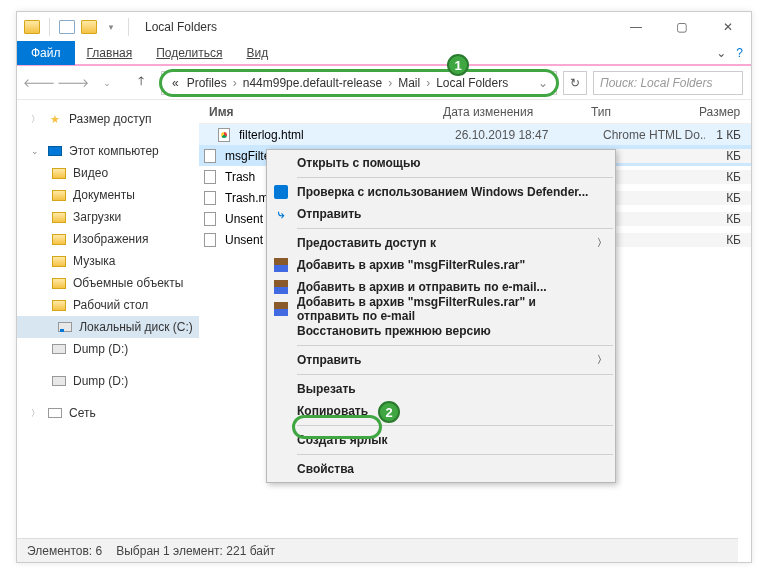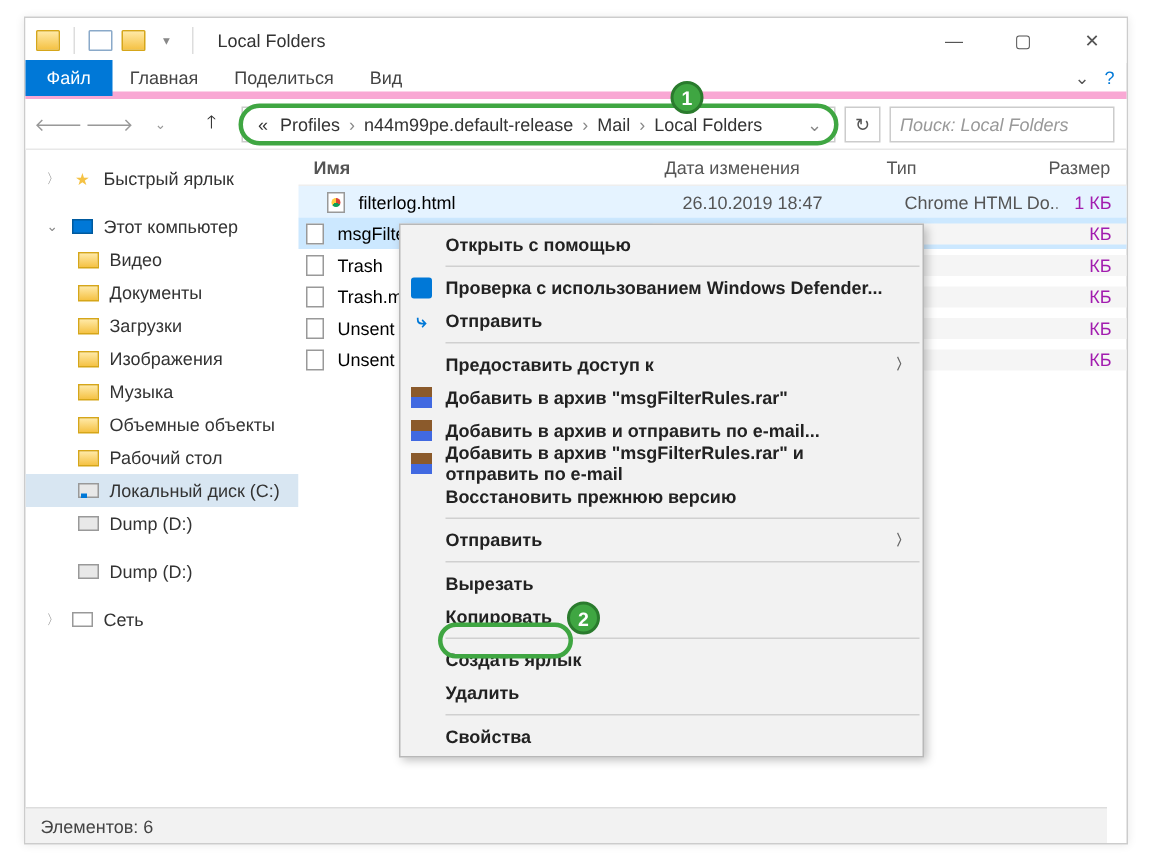--- a/index.html
+++ b/index.html
@@ -8,42 +8,42 @@
 
 .titlebar { height: 30px; display: flex; align-items: center; background: #fff; }
 .titlebar-left { display: flex; align-items: center; padding-left: 6px; gap: 4px; }
 .qat-icon { width: 18px; height: 18px; display: inline-flex; align-items: center; justify-content: center; }
 .folder-small { width: 16px; height: 14px; background: linear-gradient(#ffe9a6, #f5c244); border: 1px solid #d6a619; border-radius: 1px; }
 .qat-sep { width: 1px; height: 18px; background: #ddd; margin: 0 4px; }
 .title-text { margin-left: 8px; color: #333; }
 .titlebar-right { margin-left: auto; display: flex; }
 .win-btn { width: 46px; height: 30px; display: flex; align-items: center; justify-content: center; color: #555; }
 
-.ribbon-tabs { height: 24px; display: flex; align-items: center; border-bottom: 5px solid #f9a8d4; }
+.ribbon-tabs { height: 24px; display: flex; align-items: center; border-bottom: 2px solid #f9a8d4; }
 .file-tab { background: #0078d7; color: #fff; padding: 4px 14px; height: 24px; display: flex; align-items: center; }
-.ribbon-tab { padding: 4px 12px; color: #444; }
+.ribbon-tab { padding: 4px 12px; color: #444; text-decoration: underline; }
 .ribbon-right { margin-left: auto; display: flex; gap: 10px; padding-right: 8px; color: #555; }
 
 .addressbar { height: 34px; display: flex; align-items: center; padding: 4px 8px; gap: 6px; background: #fff; border-bottom: 1px solid #e8e8e8; }
 .nav-btn { width: 28px; height: 28px; border-radius: 3px; display: flex; align-items: center; justify-content: center; color: #999; }
 .nav-btn.enabled { color: #333; }
 .breadcrumb { flex: 1; height: 24px; border: 1px solid #ccc; display: flex; align-items: center; padding: 0 6px; position: relative; }
 .breadcrumb-hl { position: absolute; inset: -3px; border: 3px solid #3fa642; border-radius: 14px; pointer-events: none; }
 .badge-1 { position: absolute; left: 447px; top: 54px; width: 22px; height: 22px; border-radius: 50%; background: #3fa642; color: #fff; font-weight: bold; font-size: 13px; display: flex; align-items: center; justify-content: center; border: 2px solid #2a7b2d; z-index: 20; }
 .bc-item { padding: 0 4px; color: #333; }
 .bc-sep { color: #888; padding: 0 2px; }
 .refresh-btn, .search-box { height: 24px; border: 1px solid #ccc; display: flex; align-items: center; }
 .refresh-btn { width: 24px; justify-content: center; color: #555; }
 .search-box { width: 150px; padding: 0 6px; color: #999; font-style: italic; }
 
 .main { display: flex; height: 430px; }
 .sidebar { width: 182px; padding: 8px 0; overflow: hidden; }
 .side-item { display: flex; align-items: center; height: 22px; padding-left: 14px; gap: 6px; color: #333; }
 .side-item.child { padding-left: 34px; }
-.side-item.sel { background: #d8e6f2; }
+.side-item.sel { background: #d8e6f2; justify-content: center; }
 .side-icon { width: 16px; height: 16px; display: inline-flex; align-items: center; justify-content: center; font-size: 11px; }
 .chev { color: #888; width: 10px; font-size: 9px; }
 .star { color: #f5c244; }
 .pc-icon { width: 14px; height: 10px; background: #0078d7; border: 1px solid #005a9e; }
 .folder-ic { width: 14px; height: 11px; background: linear-gradient(#ffe9a6, #f5c244); border: 1px solid #d6a619; }
 .drive-ic { width: 14px; height: 10px; background: #e8e8e8; border: 1px solid #999; position: relative; }
 .drive-ic.os::after { content: ""; position: absolute; left: 1px; bottom: -1px; width: 4px; height: 3px; background: #0078d7; }
 .net-ic { width: 14px; height: 10px; background: #fff; border: 1px solid #999; }
 
 .content { flex: 1; position: relative; }
@@ -57,21 +57,21 @@
 .file-row { display: flex; height: 21px; align-items: center; padding-left: 2px; }
 .file-row.hover { background: #e5f3ff; padding-left: 16px; }
 .file-row.sel { background: #cce8ff; }
 .file-icon { width: 18px; display: flex; justify-content: center; }
 .doc-ic { width: 12px; height: 14px; background: #fff; border: 1px solid #999; position: relative; }
 .doc-ic.chrome::before { content: ""; position: absolute; left: 2px; top: 3px; width: 6px; height: 6px; border-radius: 50%; background: conic-gradient(#db4437 0 33%, #0f9d58 33% 66%, #ffcd40 66% 100%); }
 .fcell { padding: 0 6px; overflow: hidden; white-space: nowrap; }
 .fcell.name { width: 216px; }
 .fcell.date { width: 148px; color: #555; }
 .fcell.type { width: 108px; color: #555; }
-.fcell.size { text-align: right; padding-right: 10px; flex: 1; color: #a21caf; }
+.fcell.size { text-align: right; padding-right: 10px; flex: 1; color: #404040; }
 
 .context-menu { position: absolute; left: 266px; top: 149px; width: 350px; background: #f2f2f2; border: 1px solid #b8b8b8; box-shadow: 2px 2px 6px rgba(0,0,0,0.25); z-index: 10; padding: 2px 0; }
 .cm-item { display: flex; align-items: center; height: 22px; padding-left: 30px; padding-right: 20px; position: relative; color: #222; font-weight: bold; }
 .cm-item.bold { font-weight: 700; }
 .cm-sep { height: 1px; background: #d0d0d0; margin: 3px 2px 3px 30px; }
 .cm-icon { position: absolute; left: 6px; width: 16px; height: 16px; display: flex; align-items: center; justify-content: center; }
 .cm-sub { position: absolute; right: 8px; color: #666; font-size: 10px; }
 .shield-ic { width: 14px; height: 14px; background: #0078d7; border-radius: 2px; }
 .rar-ic { width: 14px; height: 14px; background: linear-gradient(#8b5a2b 50%, #4169e1 50%); }
 .cm-hl { position: absolute; border: 3px solid #3fa642; border-radius: 12px; pointer-events: none; left: 25px; width: 90px; height: 24px; top: 265px; }
@@ -140,21 +140,21 @@
     <div class="search-box">
       <span>Поиск: Local Folders</span>
     </div>
   </div>
 
   <div class="main">
     <div class="sidebar">
       <div class="side-item">
           <span class="chev">〉</span>
           <span class="side-icon star">★</span>
-          <span>Быстрый ярлык</span>
+          <span>Размер доступ</span>
         </div>
       <div style="height:10px"></div>
       <div class="side-item">
           <span class="chev">⌄</span>
           <span class="side-icon">
             <span class="pc-icon"></span>
           </span>
           <span>Этот компьютер</span>
         </div>
       <div class="side-item child">
@@ -279,20 +279,21 @@
             </span>
           <span class="fcell name">Unsent Messages.</span>
           <span class="fcell size disabled-shade">КБ</span>
         </div>
       </div>
     </div>
   </div>
 
   <div class="statusbar">
     <span>Элементов: 6</span>
+    <span>Выбран 1 элемент: 221 байт</span>
   </div>
 </div>
 
 <div class="context-menu">
   <div class="cm-item bold">
       <span>Открыть с помощью</span>
     </div>
   <div class="cm-sep"></div>
   <div class="cm-item">
       <span class="cm-icon">
@@ -339,23 +340,20 @@
   <div class="cm-item">
       <span>Вырезать</span>
     </div>
   <div class="cm-item">
       <span>Копировать</span>
     </div>
   <div class="cm-sep"></div>
   <div class="cm-item">
       <span>Создать ярлык</span>
     </div>
-  <div class="cm-item">
-      <span>Удалить</span>
-    </div>
   <div class="cm-sep"></div>
   <div class="cm-item">
       <span>Свойства</span>
     </div>
   <div class="cm-hl"></div>
 </div>
 
 <div class="badge-1">1</div>
 <div class="badge-2">2</div>
 

